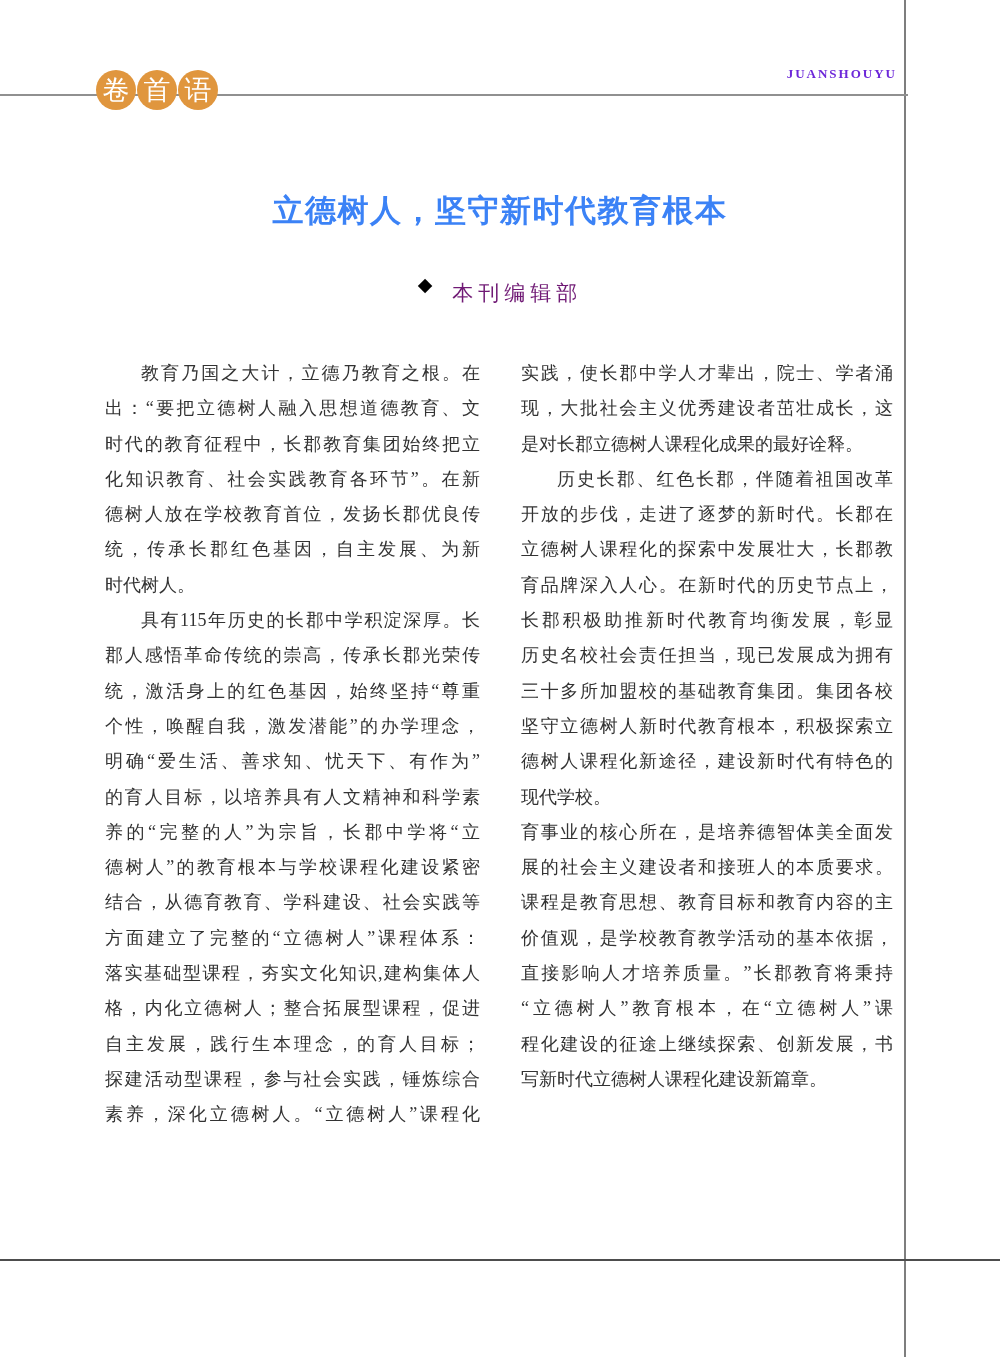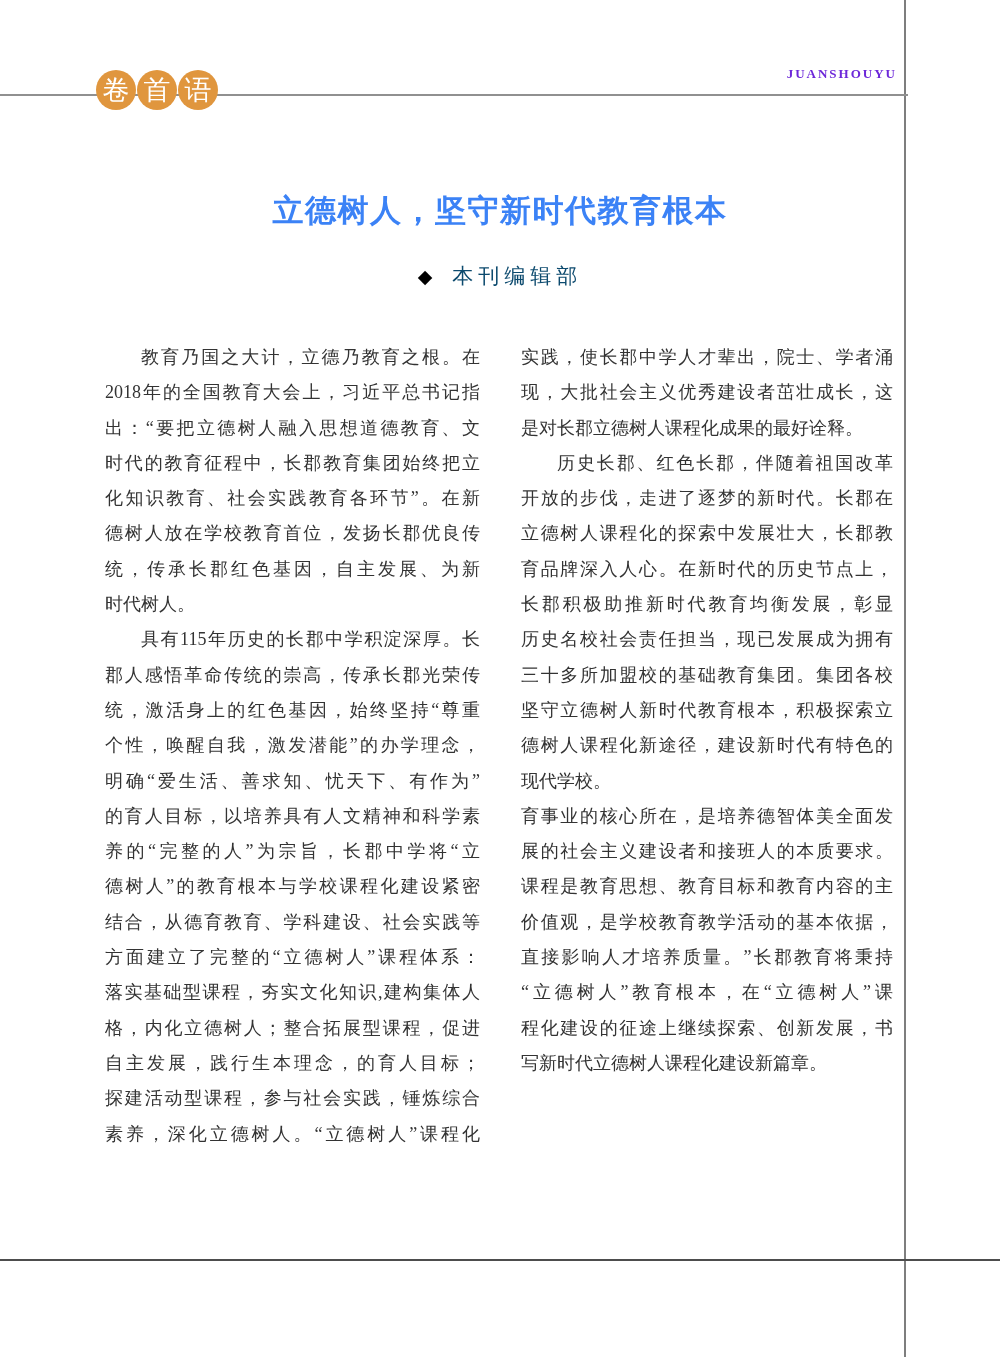--- a/index.html
+++ b/index.html
@@ -49,25 +49,25 @@
   }
   .title {
     font-size: 31px; font-weight: bold; color: #3b82f6;
     letter-spacing: 1.5px; line-height: 38px;
   }
   .byline {
     position: absolute; left: 105px; top: 262px; width: 790px;
     display: flex; align-items: center; justify-content: center; gap: 20px;
   }
   .byline-marker { font-size: 19px; color: #000; line-height: 1; }
-  .byline-text { font-size: 21px; letter-spacing: 5px; color: #0c4a6e; }
+  .byline-text { font-size: 21px; letter-spacing: 5px; color: #701a75; margin-top: 17px; }
 
   
   .columns {
-    position: absolute; left: 105px; top: 340px; width: 788px;
+    position: absolute; left: 105px; top: 356px; width: 788px;
     display: flex; justify-content: space-between; gap: 15px;
   }
   .col-left  { width: 375px; }
   .col-right { width: 372px; }
   .line {
     height: 35.3px; line-height: 35.3px;
     font-size: 18px; color: #333333;
     text-align: justify; text-align-last: justify;
     text-justify: inter-character;
     white-space: nowrap; overflow: hidden;
@@ -97,21 +97,20 @@
   </div>
 
   <div class="byline">
     <span class="byline-marker">◆</span>
     <span class="byline-text">本刊编辑部</span>
   </div>
 
   <div class="columns">
     <div class="col-left">
         <div class="line ind">教育乃国之大计，立德乃教育之根。在</div>
-        <div class="line">2018年的全国教育大会上，习近平总书记指</div>
         <div class="line">出：“要把立德树人融入思想道德教育、文</div>
         <div class="line">时代的教育征程中，长郡教育集团始终把立</div>
         <div class="line">化知识教育、社会实践教育各环节”。在新</div>
         <div class="line">德树人放在学校教育首位，发扬长郡优良传</div>
         <div class="line">统，传承长郡红色基因，自主发展、为新</div>
         <div class="line end">时代树人。</div>
         <div class="line ind">具有115年历史的长郡中学积淀深厚。长</div>
         <div class="line">郡人感悟革命传统的崇高，传承长郡光荣传</div>
         <div class="line">统，激活身上的红色基因，始终坚持“尊重</div>
         <div class="line">个性，唤醒自我，激发潜能”的办学理念，</div>

